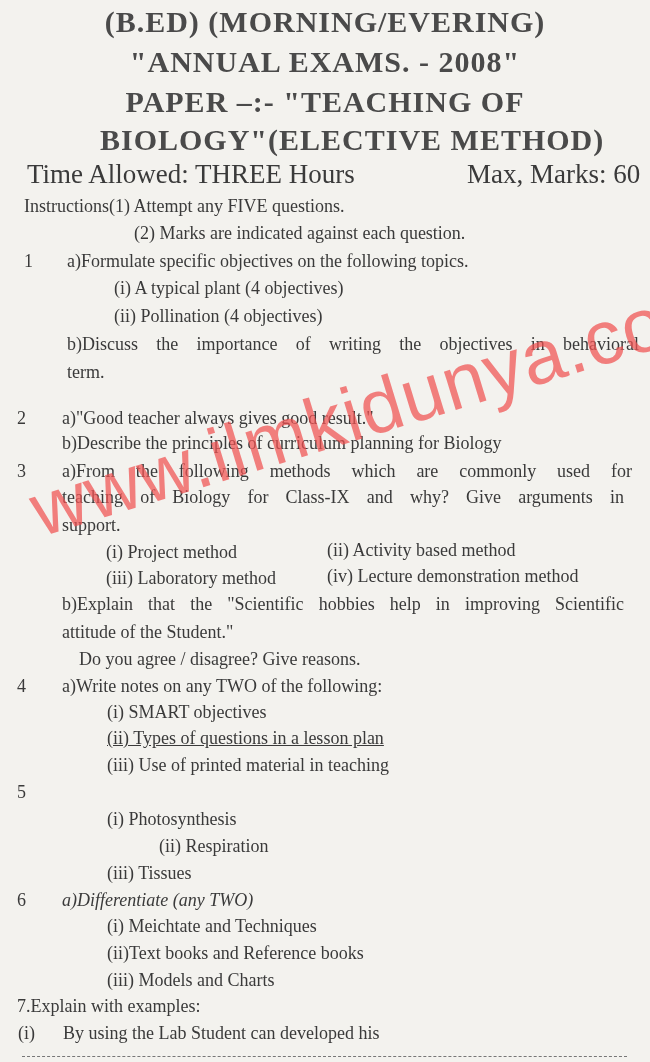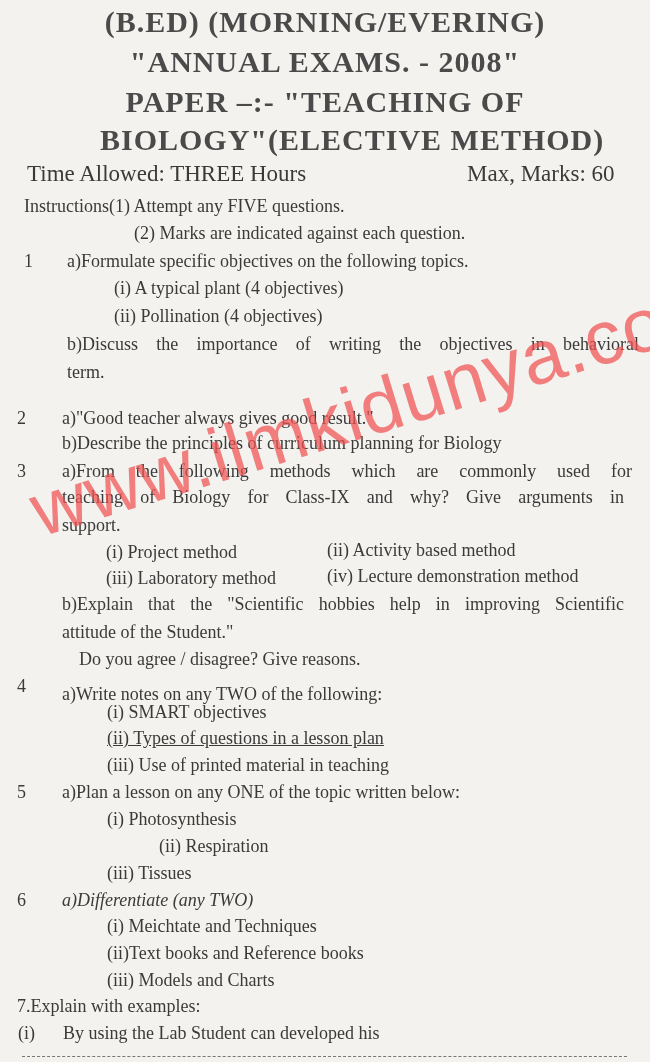--- a/index.html
+++ b/index.html
@@ -11,21 +11,21 @@
     position: relative;
   }
   .page { position: absolute; left: 0; top: 0; width: 604px; height: 1062px; }
   .title {
     position: absolute; left: 0; width: 650px; text-align: center;
     font-weight: bold; font-size: 30px; letter-spacing: 1px; color: #4a4a4a;
     white-space: nowrap; line-height: 32px;
   }
   .line { position: absolute; white-space: nowrap; font-size: 18px; line-height: 22px; }
   .just { text-align: justify; text-align-last: justify; }
-  .big { font-size: 23px; }
+  .big { font-size: 27px; }
   .watermark {
     position: absolute; left: 20px; top: 470px;
     font-family: "Liberation Sans", sans-serif;
     font-size: 76px; font-weight: normal;
     color: rgba(240, 80, 80, 0.72);
     transform: rotate(-17deg); transform-origin: left top;
     white-space: nowrap; letter-spacing: 1px;
     pointer-events: none;
   }
   .rule {
@@ -66,27 +66,26 @@
   <div class="line" style="left:62px; top:514px;">support.</div>
   <div class="line" style="left:106px; top:541px;">(i) Project method</div>
   <div class="line" style="left:327px; top:539px;">(ii) Activity based method</div>
   <div class="line" style="left:106px; top:567px;">(iii) Laboratory method</div>
   <div class="line" style="left:327px; top:565px;">(iv) Lecture demonstration method</div>
   <div class="line just" style="left:62px; top:593px; width:562px;">b)Explain that the "Scientific hobbies help in improving Scientific</div>
   <div class="line" style="left:62px; top:621px;">attitude of the Student."</div>
   <div class="line" style="left:62px; top:648px;margin-left:17px;">Do you agree / disagree? Give reasons.</div>
 
   <div class="line" style="left:17px; top:675px;">4</div>
-  <div class="line" style="left:62px; top:675px;margin-top:8px;">a)Write notes on any TWO of the following:</div>
+  <div class="line" style="left:62px; top:675px;">a)Write notes on any TWO of the following:</div>
   <div class="line" style="left:107px; top:701px;">(i) SMART objectives</div>
   <div class="line" style="left:107px; top:727px;text-decoration:underline;">(ii) Types of questions in a lesson plan</div>
   <div class="line" style="left:107px; top:754px;">(iii) Use of printed material in teaching</div>
 
   <div class="line" style="left:17px; top:781px;">5</div>
-  <div class="line" style="left:62px; top:781px;">a)Plan a lesson on any ONE of the topic written below:</div>
   <div class="line" style="left:107px; top:808px;">(i) Photosynthesis</div>
   <div class="line" style="left:123px; top:835px;margin-left:36px;">(ii) Respiration</div>
   <div class="line" style="left:107px; top:862px;">(iii) Tissues</div>
 
   <div class="line" style="left:17px; top:889px;">6</div>
   <div class="line" style="left:62px; top:889px;font-style:italic;">a)Differentiate (any TWO)</div>
   <div class="line" style="left:107px; top:915px;">(i) Meichtate and Techniques</div>
   <div class="line" style="left:107px; top:942px;">(ii)Text books and Reference books</div>
   <div class="line" style="left:107px; top:969px;">(iii) Models and Charts</div>
 

